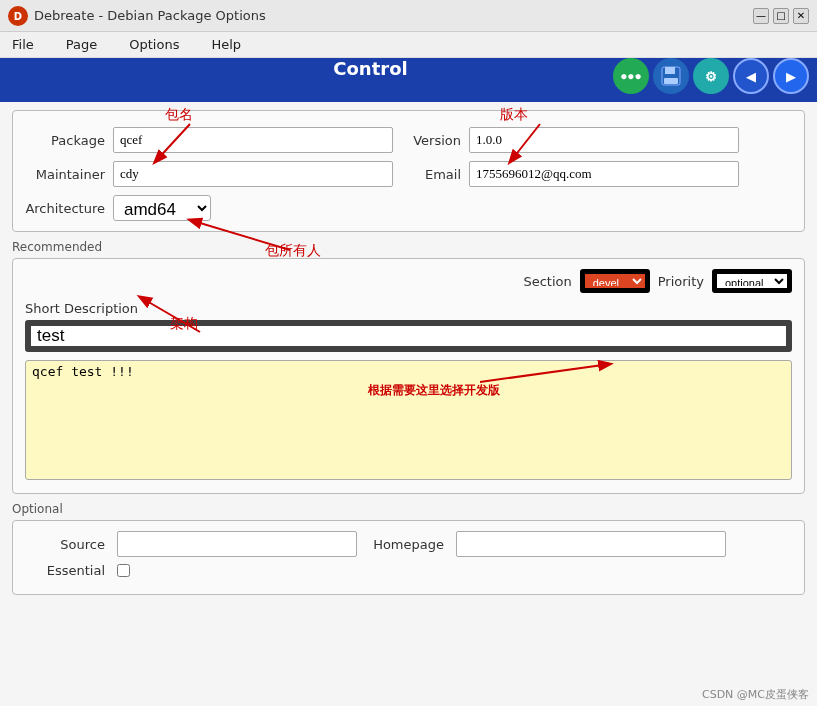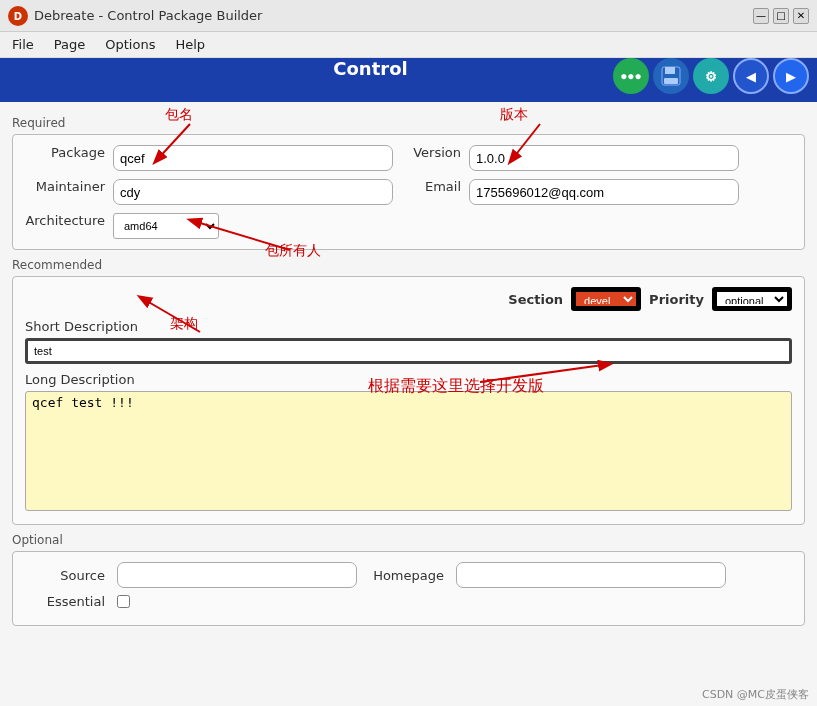--- a/index.html
+++ b/index.html
@@ -54,21 +54,21 @@
     }
 
     
     .menu-bar {
       background: #f0f0f0;
       height: 26px;
       display: flex;
       align-items: center;
       padding: 0 4px;
       border-bottom: 1px solid #ddd;
-      gap: 4px;
+      gap: 16px;
     }
     .menu-item {
       padding: 2px 8px;
       cursor: pointer;
       font-size: 13px;
       color: #222;
       border-radius: 2px;
     }
 
     
@@ -123,60 +123,62 @@
     .form-section {
       border: 1px solid #bbb;
       border-radius: 4px;
       padding: 10px 12px;
       margin-bottom: 8px;
       background: #fafafa;
     }
 
     .form-row {
       display: flex;
+      align-items: center;
       margin-bottom: 8px;
       gap: 8px;
+      margin-top: 6px;
     }
     .form-row:last-child { margin-bottom: 0; }
 
     .form-label {
       color: #333;
       font-size: 13px;
       min-width: 80px;
       text-align: right;
     }
 
     .form-input {
       border: 1px solid #aaa;
-      border-radius: 7px;
+      border-radius: 2px;
       padding: 3px 6px;
       font-size: 13px;
       background: white;
       height: 26px;
+      font-family: Liberation Serif, serif;
     }
 
     .input-pkg { width: 280px; }
     .input-version { width: 270px; }
     .input-maintainer { width: 280px; }
     .input-email { width: 270px; }
 
     .arch-select {
       border: 1px solid #aaa;
       border-radius: 3px;
       padding: 3px 6px;
-      font-size: 11px;
+      font-size: 17px;
       background: white;
       height: 26px;
-      width: 106px;
+      width: 98px;
     }
     .section-label-right {
       color: #333;
       font-size: 13px;
       text-align: right;
-      font-weight: bold;
     }
     .section-select {
       border: 5px solid #000000;
       border-radius: 3px;
       padding: 2px 4px;
       font-size: 11px;
       background: white;
       height: 24px;
     }
     .section-select-devel {
@@ -188,24 +190,24 @@
       width: 80px;
     }
 
     .short-desc-label {
       font-size: 13px;
       color: #333;
       margin-bottom: 4px;
     }
     .short-desc-input {
       width: 100%;
-      border: 3px solid #404040;
+      border: 6px solid #404040;
       border-radius: 3px;
       padding: 10px 6px;
-      font-size: 11px;
+      font-size: 17px;
       background: white;
       height: 26px;
       margin-bottom: 8px;
     }
 
     .long-desc-label {
       font-size: 13px;
       color: #333;
       margin-bottom: 4px;
     }
@@ -262,21 +264,21 @@
 <body>
 
 <div class="title-bar">
   <div class="title-bar-left">
     <div class="app-icon">
       <svg width="18" height="18" viewBox="0 0 18 18">
         <circle cx="9" cy="9" r="8" fill="#cc3300"></circle>
         <text x="9" y="13" text-anchor="middle" fill="white" font-size="10" font-weight="bold">D</text>
       </svg>
     </div>
-    <span class="title-text">Debreate - Control Package Builder</span>
+    <span class="title-text">Debreate - Debian Package Options</span>
   </div>
   <div class="title-bar-controls">
     <div class="title-btn">—</div>
     <div class="title-btn">□</div>
     <div class="title-btn">✕</div>
   </div>
 </div>
 
 <div class="menu-bar">
   <span class="menu-item">File</span>
@@ -343,26 +345,25 @@
     </div>
 
     <div class="annotation" style="top: 140px; left: 265px;">
       <span>包所有人</span>
     </div>
 
     <div class="annotation" style="top: 213px; left: 170px;">
       <span>架构</span>
     </div>
 
-    <div class="annotation" style="top: 274px; left: 368px; font-size:16px;">
+    <div class="annotation" style="top: 280px; left: 368px; font-size:12px;font-weight:bold;">
       <span>根据需要这里选择开发版</span>
     </div>
   </div>
 
-  <div class="section-header">Required</div>
   <div class="form-section">
 
     <div class="form-row">
       <span class="form-label">Package</span>
       <input class="form-input input-pkg" type="text" value="qcef" style="">
       <span class="form-label" style="min-width:60px;">Version</span>
       <input class="form-input input-version" type="text" value="1.0.0" style="">
     </div>
 
     <div class="form-row">
@@ -415,21 +416,20 @@
         <option>required</option>
         <option>important</option>
         <option>standard</option>
         <option>extra</option>
       </select>
     </div>
     
     <div class="short-desc-label">Short Description</div>
     <input class="short-desc-input" type="text" value="test" style="">
     
-    <div class="long-desc-label">Long Description</div>
     <textarea class="long-desc-textarea" style="">qcef test !!!</textarea>
   </div>
 
   <div class="section-header">Optional</div>
   <div class="form-section">
 
     <div class="optional-row">
       <span class="form-label">Source</span>
       <input class="form-input input-source" type="text" value="" style="">
       <span class="form-label" style="min-width:75px;text-align:right;">Homepage</span>

